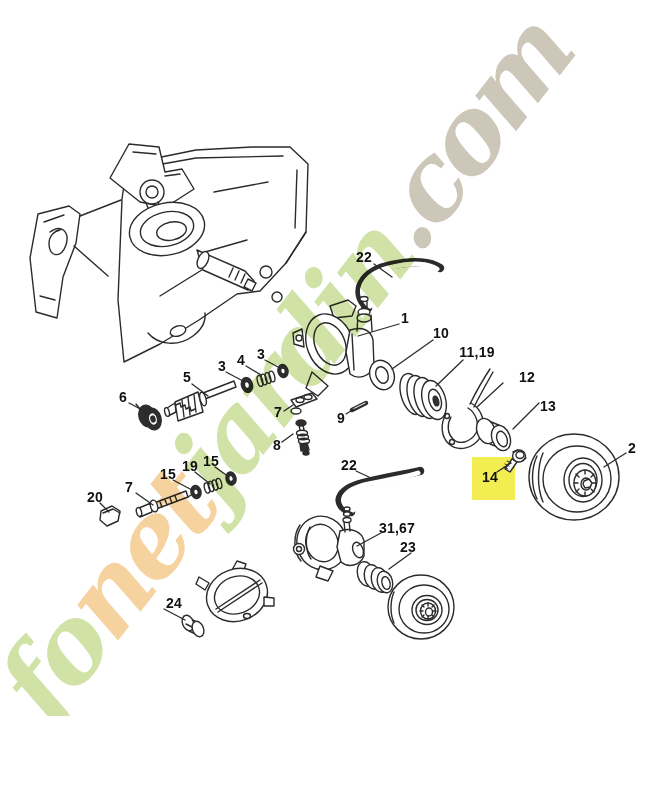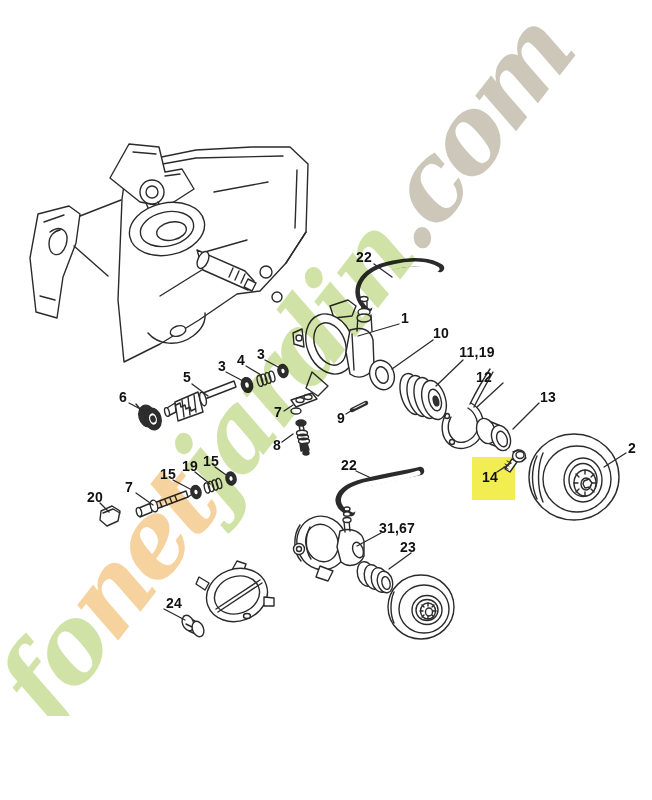--- a/index.html
+++ b/index.html
@@ -278,22 +278,22 @@
         M381,533 L357,546
         M411,553 L389,569
         M164,609 L185,620"></path>
     </g>
   </svg>
 
   <div class="lbl" style="left:364px;top:257px">22</div>
   <div class="lbl" style="left:405px;top:318px">1</div>
   <div class="lbl" style="left:441px;top:333px">10</div>
   <div class="lbl" style="left:477px;top:352px">11,19</div>
-  <div class="lbl" style="left:484px;top:377px">12</div>
-  <div class="lbl" style="left:548px;top:397px">13</div>
+  <div class="lbl" style="left:527px;top:377px">12</div>
+  <div class="lbl" style="left:548px;top:406px">13</div>
   <div class="lbl" style="left:632px;top:448px">2</div>
   <div class="lbl" style="left:490px;top:477px">14</div>
   <div class="lbl" style="left:222px;top:366px">3</div>
   <div class="lbl" style="left:241px;top:360px">4</div>
   <div class="lbl" style="left:261px;top:354px">3</div>
   <div class="lbl" style="left:187px;top:377px">5</div>
   <div class="lbl" style="left:123px;top:397px">6</div>
   <div class="lbl" style="left:278px;top:412px">7</div>
   <div class="lbl" style="left:341px;top:418px">9</div>
   <div class="lbl" style="left:277px;top:445px">8</div>

